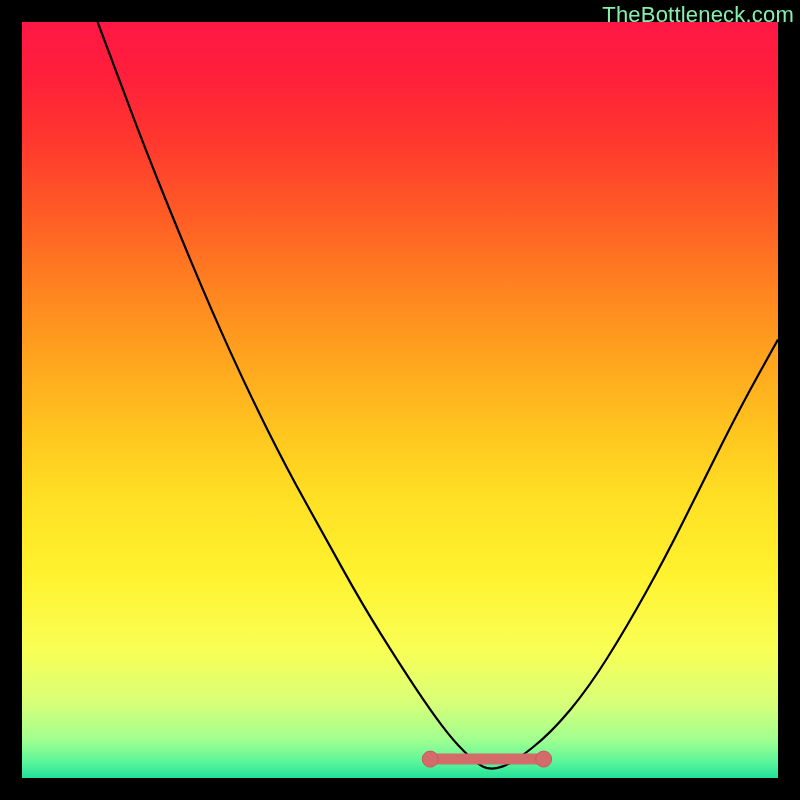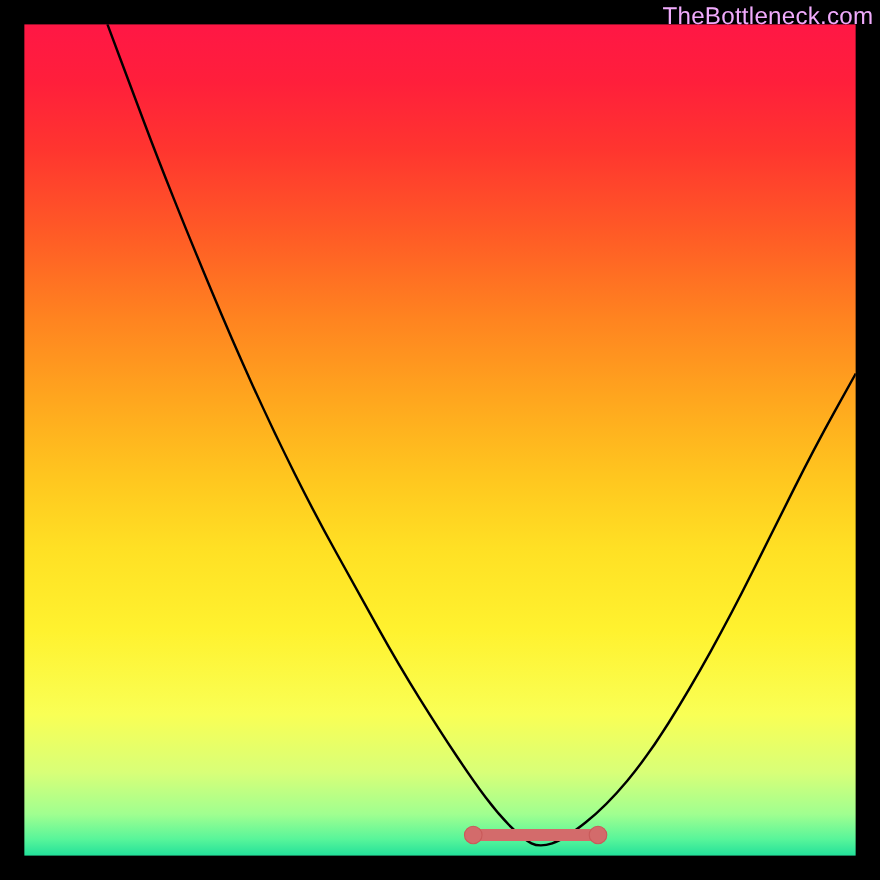--- a/index.html
+++ b/index.html
@@ -16,21 +16,21 @@
     left: 22px;
     top: 22px;
     width: 756px;
     height: 756px;
     box-sizing: border-box;
   }
   .attribution {
     position: absolute;
     top: 2px;
     right: 6px;
-    color: #f0abfc;
+    color: #86efac;
     font-size: 22px;
     font-weight: 500;
     letter-spacing: 0.2px;
     z-index: 10;
   }
 </style>
 </head>
 <body>
 
 <div class="attribution">TheBottleneck.com</div>

